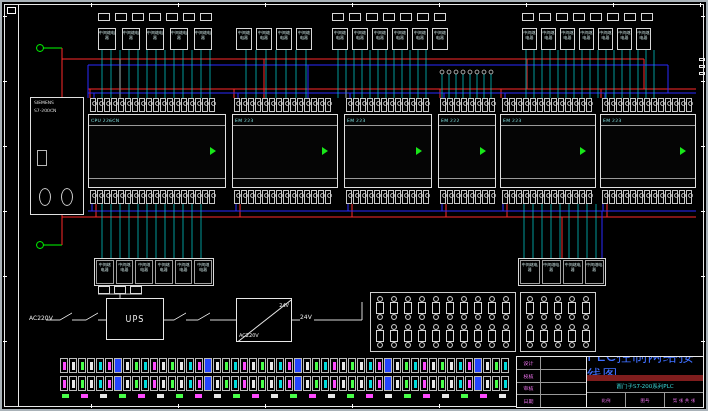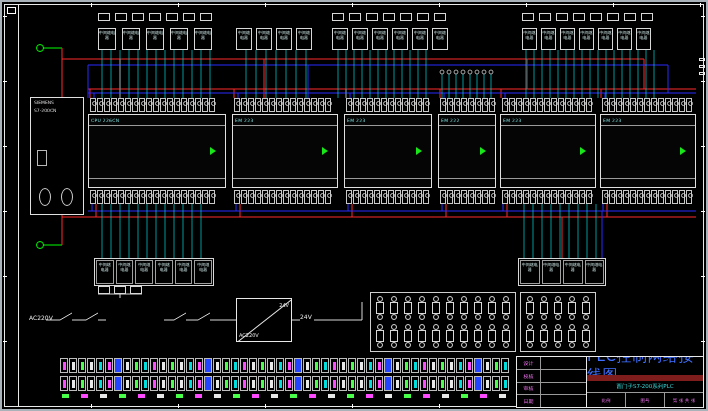--- a/index.html
+++ b/index.html
@@ -989,20 +989,21 @@
       <div class="umark" style="left: 383px; top: 392px; background: rgb(232, 232, 232);"></div>
       <div class="umark" style="left: 402px; top: 392px; background: rgb(73, 255, 73);"></div>
       <div class="umark" style="left: 421px; top: 392px; background: rgb(255, 75, 255);"></div>
       <div class="umark" style="left: 440px; top: 392px; background: rgb(232, 232, 232);"></div>
       <div class="umark" style="left: 459px; top: 392px; background: rgb(73, 255, 73);"></div>
       <div class="umark" style="left: 478px; top: 392px; background: rgb(255, 75, 255);"></div>
       <div class="umark" style="left: 497px; top: 392px; background: rgb(232, 232, 232);"></div>
     </div>
 
   <div class="wlabel" style="left:27px;top:312px">AC220V</div>
+  <div class="ups">UPS</div>
   <div class="psu">
     <div class="diag"></div>
     <div class="lab-in">AC220V</div>
     <div class="lab-out">24V</div>
   </div>
   <div class="wlabel" style="left:298px;top:311px">24V</div>
 
   <div class="tb">
     <div class="tb-left">
       <div class="tb-row">

